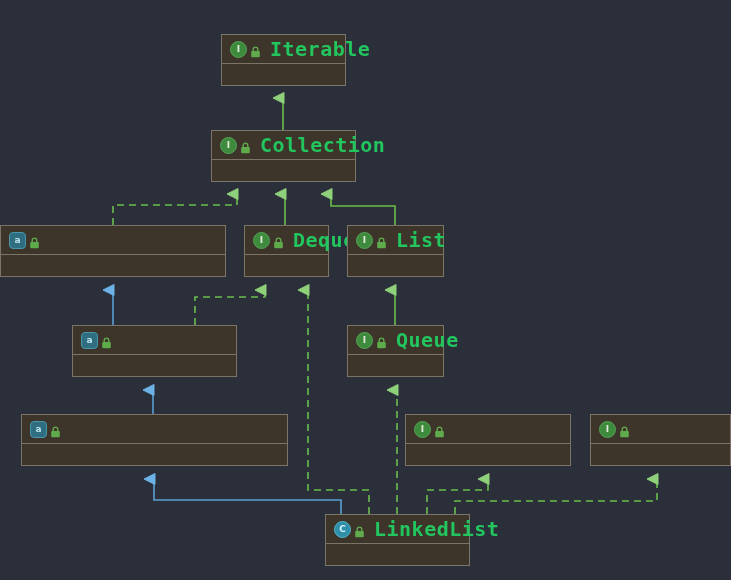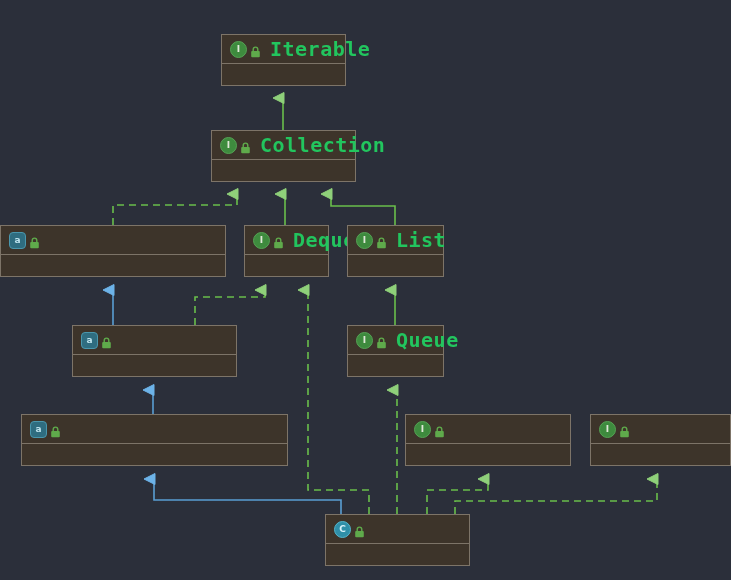--- a/index.html
+++ b/index.html
@@ -267,17 +267,18 @@
 
   <div class="uml-node" style="left:325px; top:514px; width:145px; height:52px;">
     <div class="uml-header">
       <span class="stereo-icon cls">C</span>
       <span class="lock-icon">
         <svg width="11" height="12" viewBox="0 0 11 12">
             <path d="M3.2 5V3.4a2.3 2.3 0 0 1 4.6 0V5" fill="none" stroke="#5faa4b" stroke-width="1.4"></path>
             <rect x="1.2" y="5" width="8.6" height="6.3" rx="1" fill="#5faa4b"></rect>
           </svg>
       </span>
+      <span class="node-title">LinkedList</span>
     </div>
     <div class="uml-body"></div>
   </div>
 
 </div>
 
 </body></html>

